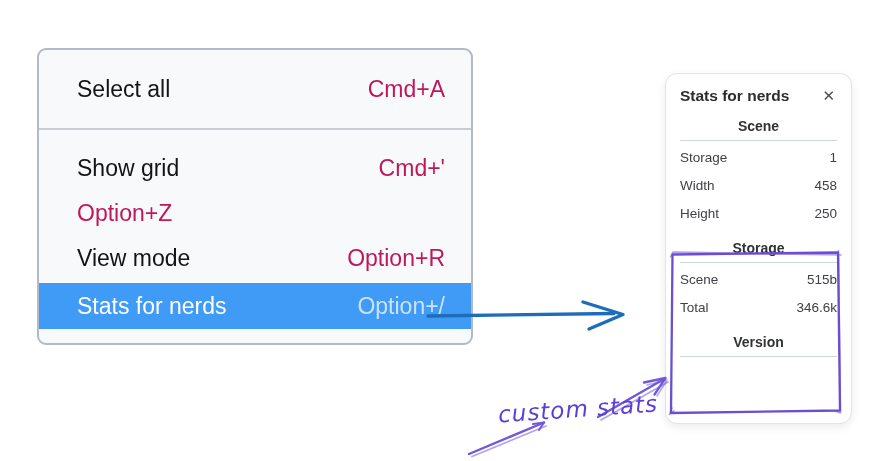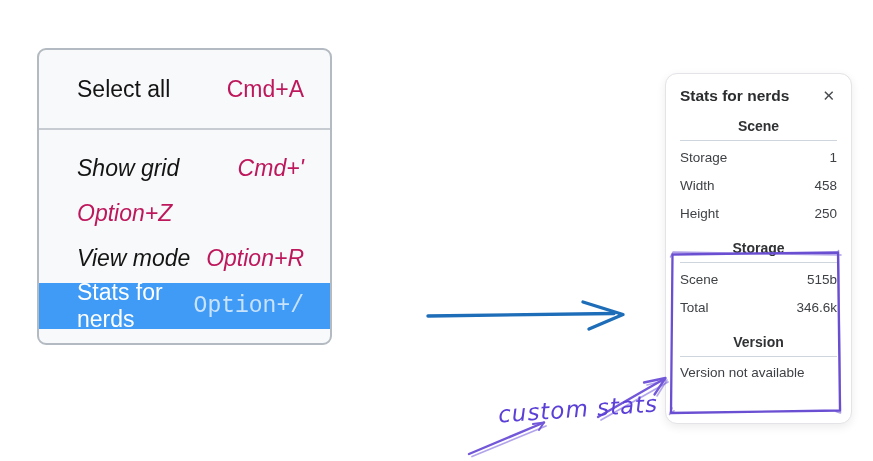--- a/index.html
+++ b/index.html
@@ -1,39 +1,39 @@
 <!DOCTYPE html>
 <html><head>
 <meta charset="utf-8">
 <style>
   html,body{margin:0;padding:0;background:#fff;}
   body{width:873px;height:461px;position:relative;overflow:hidden;
        font-family:"Liberation Sans",sans-serif;}
 
   
   .menu{
-    position:absolute;left:37px;top:48px;width:295px;height:297px;
+    position:absolute;left:37px;top:48px;width:436px;height:297px;
     box-sizing:border-box;background:#f8f9fa;
     border:2px solid #b3bac1;border-radius:9px;
     display:flex;flex-direction:column;
     font-size:23px;color:#141414;
   }
   .menu-item{
     display:flex;justify-content:space-between;align-items:center;
     padding:0 26px 0 38px;flex:none;cursor:default;
   }
   .menu-item .shortcut{color:#be185d;}
   .mi-first{height:78px;}
-  .mi-std{height:45px;font-style:italic;}
+  .mi-std{height:45px;}
   .menu-divider{height:0;border-top:2px solid #c7ccd2;flex:none;}
   .menu-gap{height:16px;flex:none;}
   .mi-highlight{
     height:46px;margin-top:2px;background:#3f9bf6;color:#ffffff;
   }
-  .mi-highlight .shortcut{color:rgba(255,255,255,0.72);font-family:Liberation Mono, monospace;}
+  .mi-highlight .shortcut{color:rgba(255,255,255,0.72);}
 
   
   .stats-panel{
     position:absolute;left:665px;top:73px;width:187px;height:351px;
     box-sizing:border-box;background:#fff;
     border:1px solid #e3e3e8;border-radius:12px;
     box-shadow:0 3px 10px rgba(0,0,0,0.08);
     padding:12px 14px 8px 14px;
     font-size:13.5px;color:#3e4145;
   }
@@ -111,21 +111,20 @@
     <span>Scene</span>
     <span>515b</span>
   </div>
   <div class="sp-row">
     <span>Total</span>
     <span>346.6k</span>
   </div>
 
   <div class="sp-heading">Version</div>
   <hr class="sp-hr">
-  <div class="sp-note">Version not available</div>
 </div>
 
 <svg class="overlay" viewBox="0 0 873 461" xmlns="http://www.w3.org/2000/svg">
 
   <g stroke="#1d6db8" stroke-width="3.4" fill="none" stroke-linecap="round" stroke-linejoin="round">
     <path d="M 428 316 L 614 313.5"></path>
     <path d="M 583 302 L 623 314.5 L 589 329"></path>
   </g>
 
   <g stroke="#6a4fd2" fill="none" stroke-linecap="round" stroke-linejoin="round">

